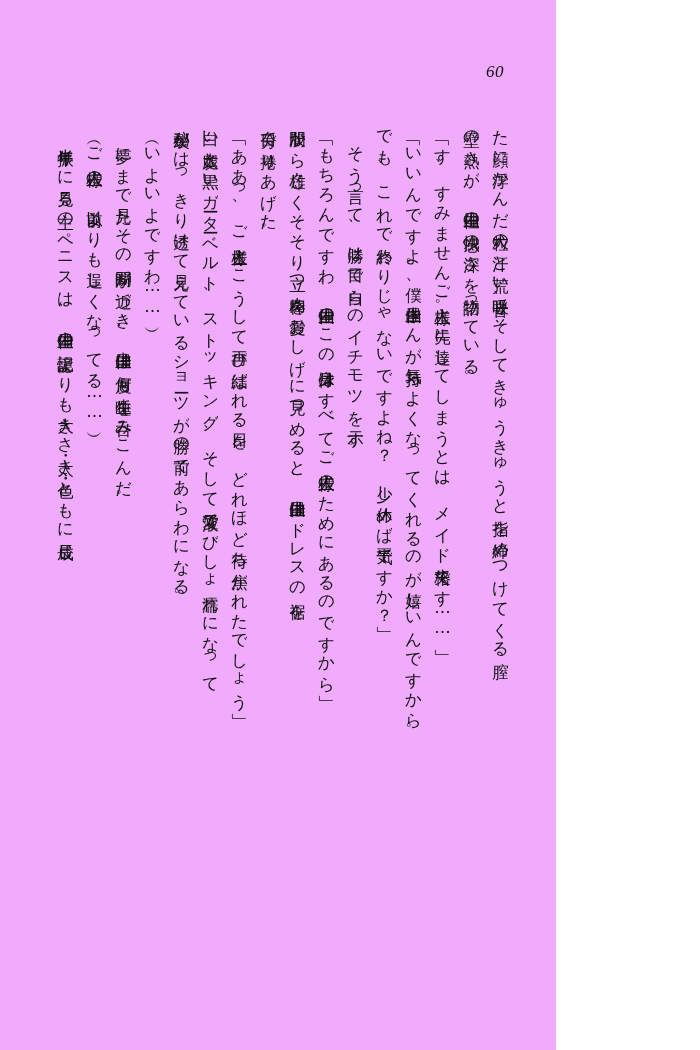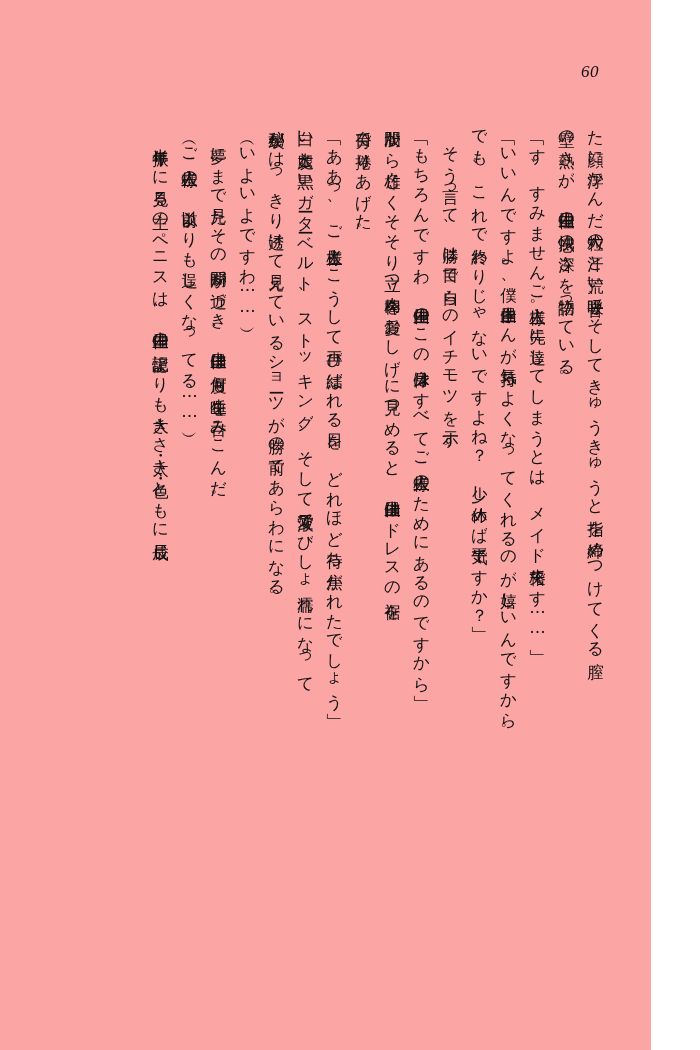--- a/index.html
+++ b/index.html
@@ -2,23 +2,23 @@
 <html><head>
 <meta charset="utf-8">
 <style>
   html, body {
     margin: 0;
     padding: 0;
     background: #ffffff;
   }
   .page {
     position: relative;
-    width: 651px;
+    width: 556px;
     height: 1050px;
-    background: #fca5a5;
+    background: #f0abfc;
     overflow: hidden;
     font-family: "Liberation Serif", "DejaVu Serif", serif;
     color: #111111;
   }
   .page-number {
     position: absolute;
     top: 62px;
     right: 52px;
     font-size: 17px;
     font-style: italic;

